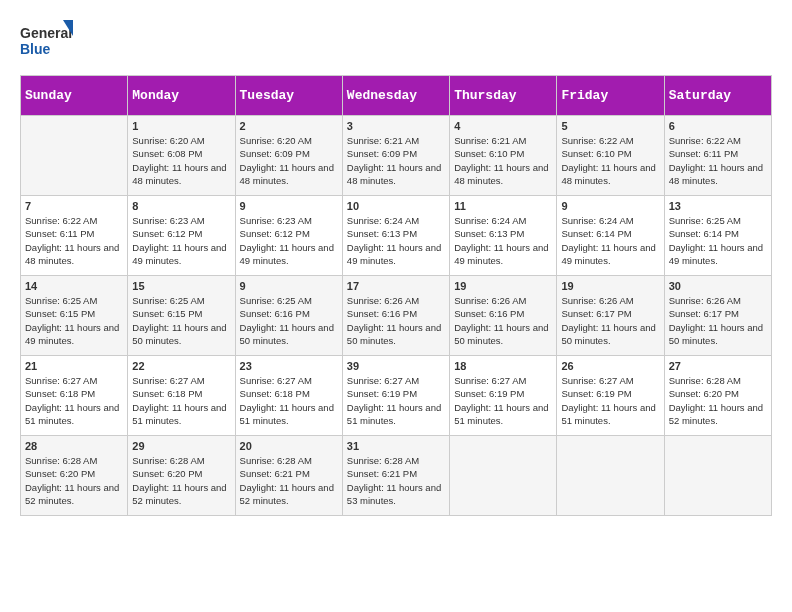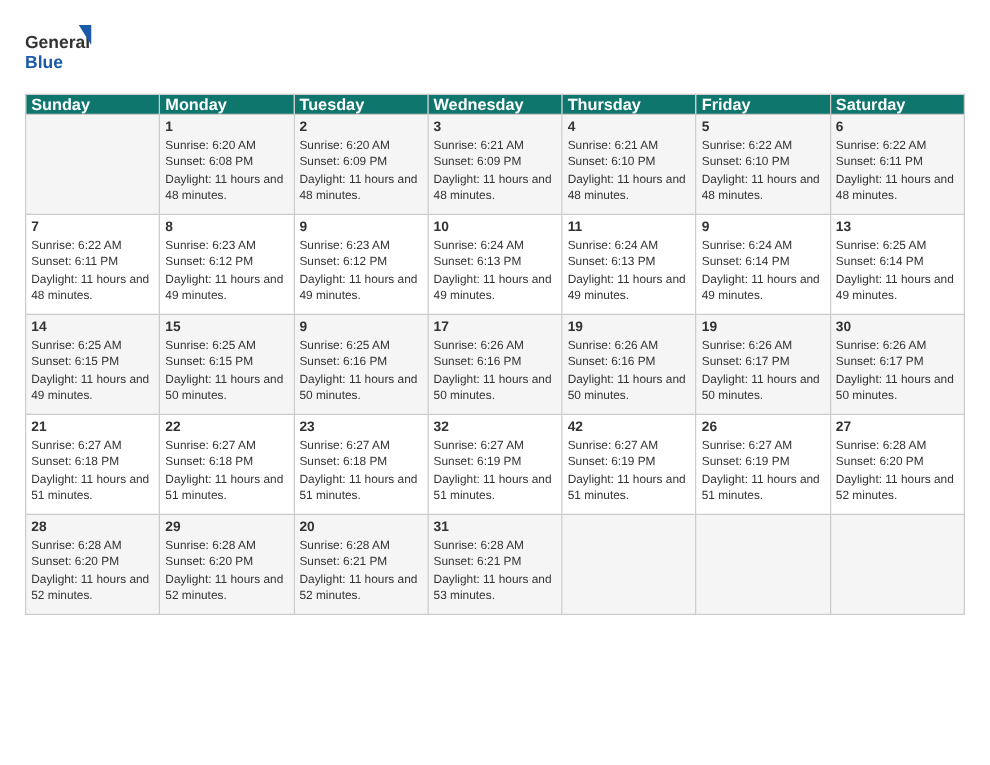--- a/index.html
+++ b/index.html
@@ -35,26 +35,27 @@
       font-size: 16px;
       color: #555;
       font-weight: normal;
     }
     table {
       width: 100%;
       border-collapse: collapse;
       table-layout: fixed;
     }
     thead tr th {
-      background-color: #0f766e;
+      background-color: #a21caf;
       color: #fff;
       font-size: 13px;
-      padding: 0 4px;
+      padding: 12px 4px;
       text-align: left;
       border: 1px solid #ccc;
+      font-family: Liberation Mono, monospace;
     }
     tbody tr td {
       border: 1px solid #ccc;
       vertical-align: top;
       padding: 4px;
       font-size: 10px;
       color: #333;
       height: 80px;
     }
     tbody tr:nth-child(odd) td {
@@ -199,25 +200,25 @@
         </td>
         <td>
           <span class="day-num">22</span>
           <div class="day-info">Sunrise: 6:27 AM<br>Sunset: 6:18 PM<br>Daylight: 11 hours and 51 minutes.</div>
         </td>
         <td>
           <span class="day-num">23</span>
           <div class="day-info">Sunrise: 6:27 AM<br>Sunset: 6:18 PM<br>Daylight: 11 hours and 51 minutes.</div>
         </td>
         <td>
-          <span class="day-num">32</span>
+          <span class="day-num">39</span>
           <div class="day-info">Sunrise: 6:27 AM<br>Sunset: 6:19 PM<br>Daylight: 11 hours and 51 minutes.</div>
         </td>
         <td>
-          <span class="day-num">42</span>
+          <span class="day-num">18</span>
           <div class="day-info">Sunrise: 6:27 AM<br>Sunset: 6:19 PM<br>Daylight: 11 hours and 51 minutes.</div>
         </td>
         <td>
           <span class="day-num">26</span>
           <div class="day-info">Sunrise: 6:27 AM<br>Sunset: 6:19 PM<br>Daylight: 11 hours and 51 minutes.</div>
         </td>
         <td>
           <span class="day-num">27</span>
           <div class="day-info">Sunrise: 6:28 AM<br>Sunset: 6:20 PM<br>Daylight: 11 hours and 52 minutes.</div>
         </td>

